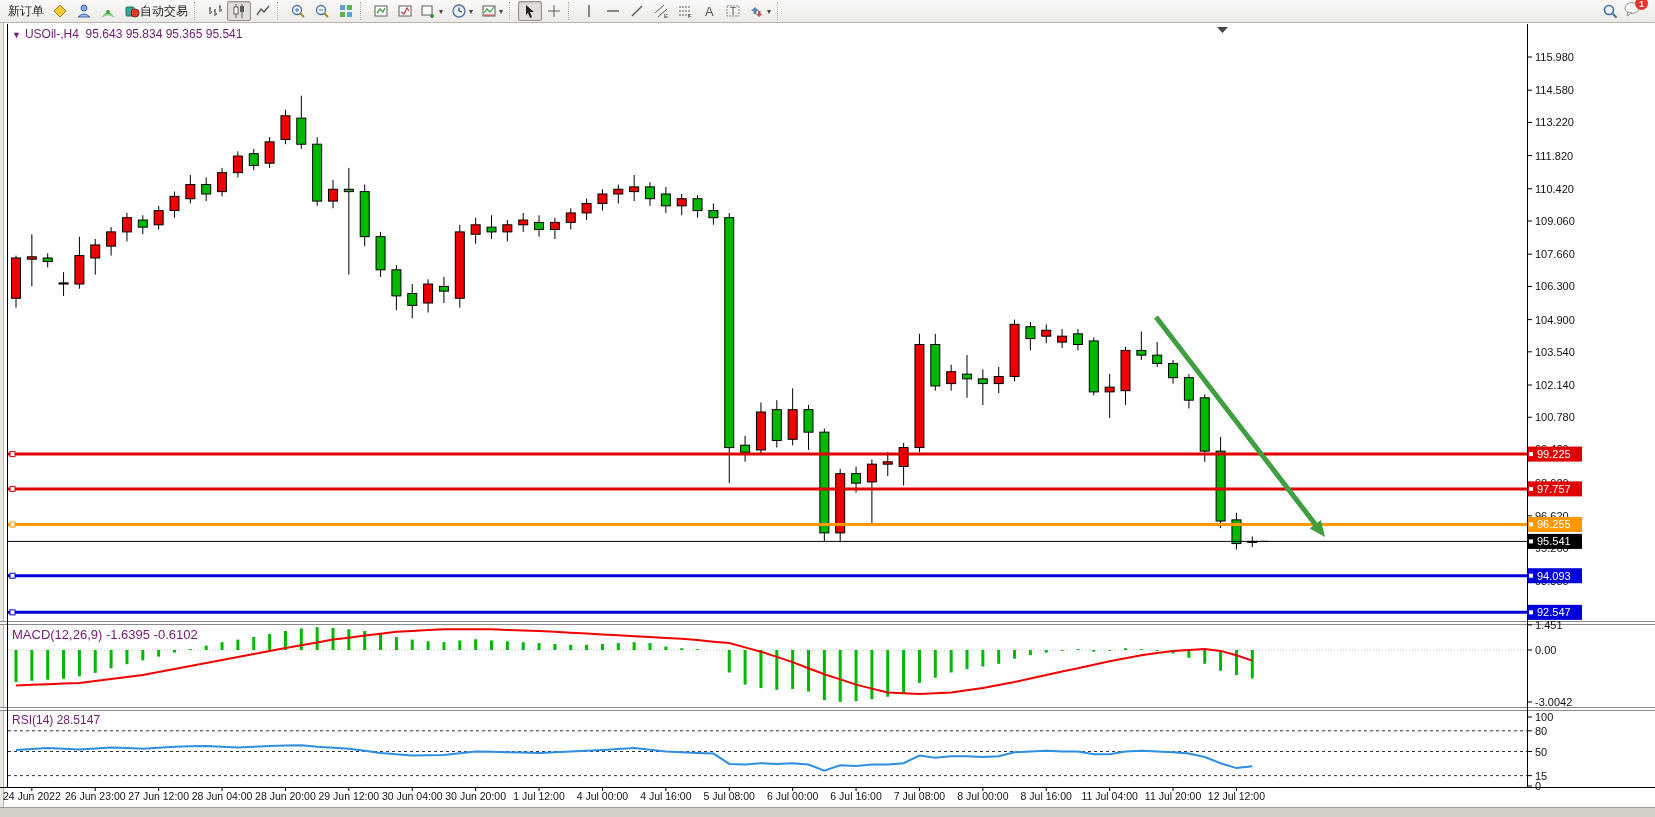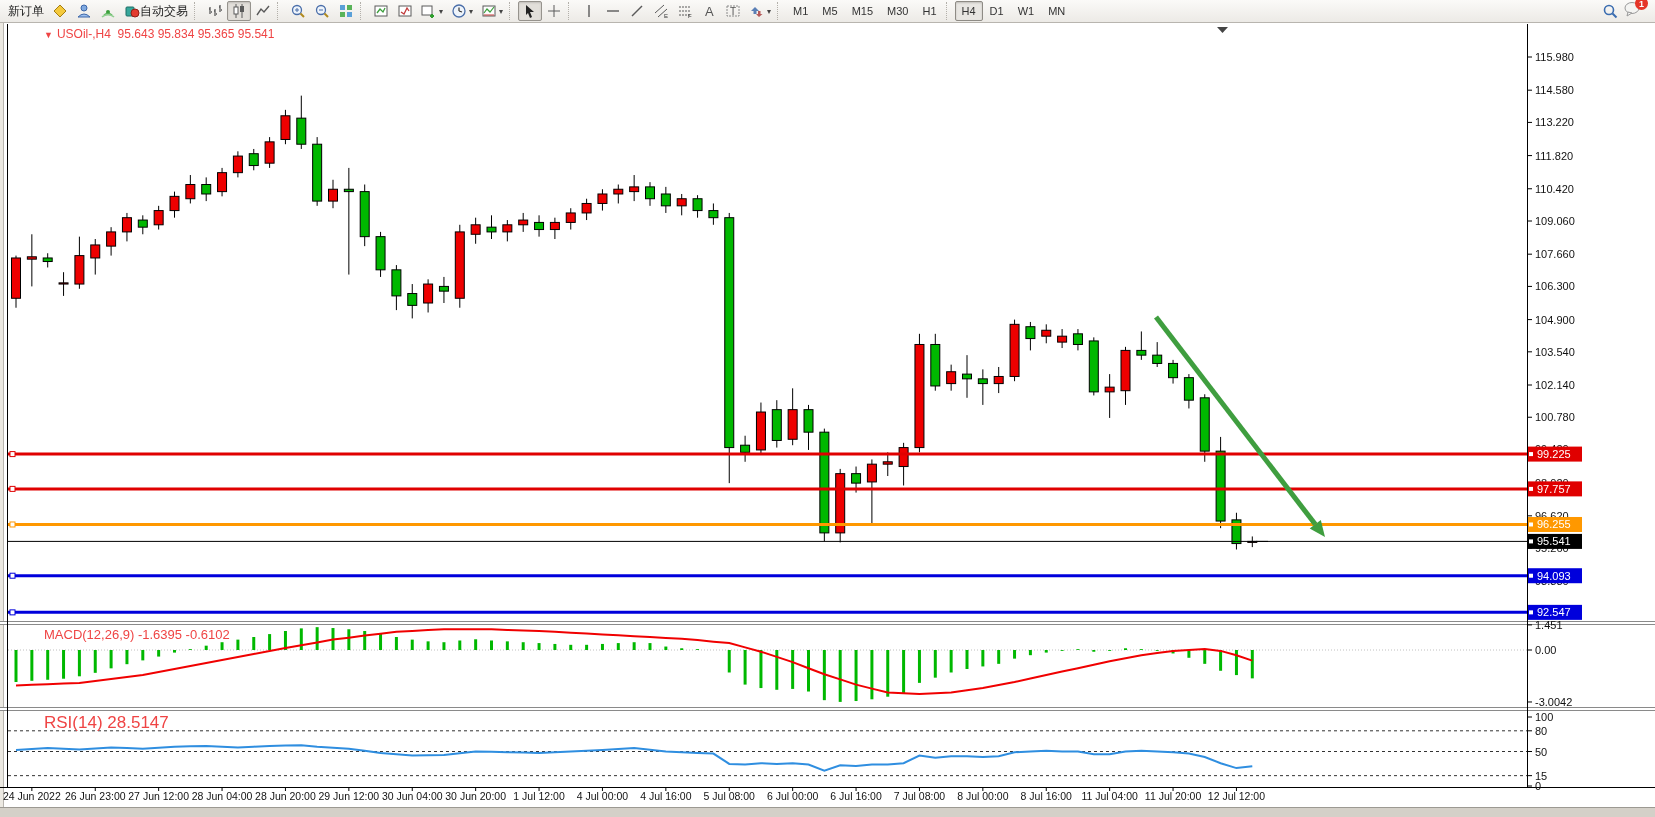--- a/index.html
+++ b/index.html
@@ -15,25 +15,25 @@
   .tf-btn{height:20px;padding:0 6px;font-size:11px;color:#333;border:1px solid transparent;display:flex;align-items:center;border-radius:2px;}
   .tf-btn.active{border:1px solid #8e8b85;background:#e8e6e2;box-shadow:inset 0 1px 2px rgba(0,0,0,.18);}
   #tb-right{margin-left:auto;display:flex;align-items:center;}
   #chat-wrap{position:relative;margin-right:10px;}
   #chat-badge{position:absolute;top:-4px;right:-7px;background:#e53528;color:#fff;border-radius:8px;min-width:13px;height:13px;font-size:9px;display:flex;align-items:center;justify-content:center;padding:0 2px;font-weight:bold;}
   
   #chart-window{position:absolute;top:23px;left:0;width:1655px;height:794px;background:#fff;}
   #frame-left{position:absolute;top:23px;left:0;width:4px;height:784px;background:#ece9e2;border-right:1px solid #b8b5af;z-index:5;}
   #frame-bottom{position:absolute;top:807px;left:0;width:1655px;height:10px;background:#d4d0c8;border-top:1px solid #9c9992;z-index:25;}
   #chart-svg{position:absolute;top:0;left:0;width:1655px;height:817px;z-index:10;}
-  .ovl{position:absolute;z-index:20;white-space:nowrap;color:#ef4444;margin-left:32px;}
+  .ovl{position:absolute;z-index:20;white-space:nowrap;color:#701a75;}
   #chart-title{top:27px;left:12px;font-size:12px;}
   #chart-title .tri{font-size:9px;margin-right:4px;}
   #macd-label{top:627px;left:12px;font-size:13px;}
-  #rsi-label{top:713px;left:12px;font-size:17px;}
+  #rsi-label{top:713px;left:12px;font-size:12px;}
 </style>
 </head>
 <body>
 
 <div id="app">
 
   <div id="toolbar">
     <div class="tbtn">新订单</div>
     <div class="tbtn">
       <svg width="16" height="16">
@@ -195,32 +195,20 @@
         </svg>
     </div>
     <div class="tbtn">
       <svg width="16" height="16">
           <path d="M4 3 l4 4 -2.5 0 0 3 -3 0 0 -3 -2.5 0 Z" transform="translate(2,1)" fill="#5a7fb5"></path>
           <path d="M12 13 l-3 -3 2 0 0 -3 2.5 0 0 3 2 0 Z" transform="translate(-2,1)" fill="#b55a5a"></path>
         </svg>
       <span class="caret">▾</span>
     </div>
     <div class="sep"></div>
-    <div id="tf-group" style="display:flex;align-items:center;">
-        <div class="tf-btn">M1</div>
-        <div class="tf-btn">M5</div>
-        <div class="tf-btn">M15</div>
-        <div class="tf-btn">M30</div>
-        <div class="tf-btn">H1</div>
-        <div class="sep"></div>
-        <div class="tf-btn active">H4</div>
-        <div class="tf-btn">D1</div>
-        <div class="tf-btn">W1</div>
-        <div class="tf-btn">MN</div>
-      </div>
     <div id="tb-right">
       <div class="tbtn">
         <svg width="17" height="17">
             <circle cx="7" cy="7" r="4.5" fill="none" stroke="#3b6db0" stroke-width="1.6"></circle>
             <line x1="10.5" y1="10.5" x2="14.5" y2="14.5" stroke="#3b6db0" stroke-width="2"></line>
           </svg>
       </div>
       <div id="chat-wrap">
         <svg width="18" height="16">
             <ellipse cx="9" cy="7" rx="7" ry="5.5" fill="#f4f4f2" stroke="#9a9a9a"></ellipse>

